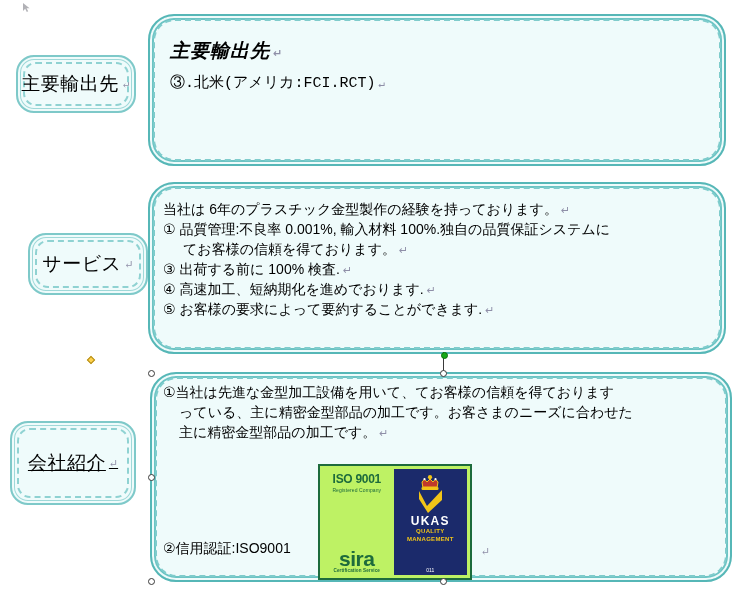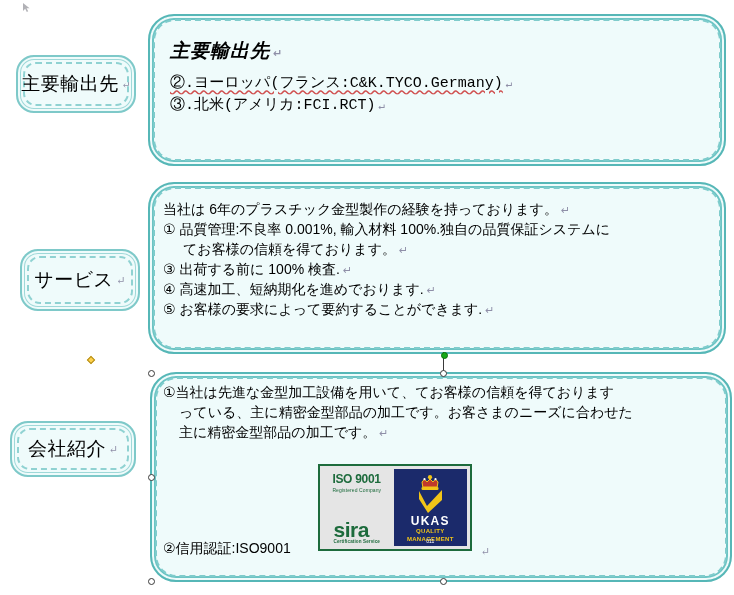--- a/index.html
+++ b/index.html
@@ -132,26 +132,27 @@
     white-space: nowrap;
     text-align: right;
   }
 
   
   #cert-image {
     position: absolute;
     left: 318px;
     top: 464px;
     width: 154px;
-    height: 87px;
-    background: #e5e5e5;
+    height: 116px;
+    background: #bef264;
     border: 2px solid #1d6b3c;
     box-sizing: border-box;
     z-index: 5;
     display: flex;
+    text-align: center;
   }
   .cert-left {
     width: 50%;
     position: relative;
     display: flex;
     flex-direction: column;
     align-items: center;
     justify-content: space-between;
     padding: 7px 2px 5px 2px;
     box-sizing: border-box;
@@ -266,30 +267,27 @@
 <div class="label-pill" id="label1" style="left:16px; top:55px; width:120px; height:58px;">
   <span class="label-text">主要輸出先</span>
   <span class="pilcrow">↵</span>
 </div>
 
 <div class="box-body" id="box1-body">
   <div class="heading jp">
     <span>主要輸出先</span><span class="pilcrow">↵</span>
   </div>
   <div class="line">
-    <span class="wavy">②.ヨーロッパ(フランス:C&amp;K.TYCO.Germany)</span><span class="pilcrow">↵</span>
-  </div>
-  <div class="line">
     <span>③.北米(アメリカ:FCI.RCT)</span><span class="pilcrow">↵</span>
   </div>
 </div>
 
 <div class="callout" id="box2" style="left:148px; top:182px; width:578px; height:172px;"></div>
 
-<div class="label-pill" id="label2" style="left:20px; top:233px; width:120px; height:62px;margin-top:16px;">
+<div class="label-pill" id="label2" style="left:28px; top:233px; width:120px; height:62px;">
   <span class="label-text">サービス</span>
   <span class="pilcrow">↵</span>
 </div>
 
 <div class="box-body" id="box2-body">
   <div class="line">
     <span>当社は 6年のプラスチック金型製作の経験を持っております。</span><span class="pilcrow">↵</span>
   </div>
   <div class="line">
     <span>① 品質管理:不良率 0.001%, 輸入材料 100%.独自の品質保証システムに</span><span class="pilcrow"></span>
@@ -306,21 +304,21 @@
   <div class="line">
     <span>⑤ お客様の要求によって要約することができます.</span><span class="pilcrow">↵</span>
   </div>
 </div>
 
 <div class="handle diamond" style="left:88px; top:357px;"></div>
 <div class="handle green" style="left:441px; top:352px;"></div>
 
 <div class="callout" id="box3" style="left:150px; top:372px; width:582px; height:210px;"></div>
 
-<div class="label-pill" id="label3" style="left:10px; top:421px; width:126px; height:56px;">
+<div class="label-pill" id="label3" style="left:10px; top:421px; width:126px; height:84px;text-decoration:underline;">
   <span class="label-text">会社紹介</span>
   <span class="pilcrow">↵</span>
 </div>
 
 <div class="box-body" id="box3-body">
   <div class="line">
     <span>①当社は先進な金型加工設備を用いて、てお客様の信頼を得ております</span><span class="pilcrow"></span>
   </div>
   <div class="line indent2">
     <span>っている、主に精密金型部品の加工です。お客さまのニーズに合わせた</span><span class="pilcrow"></span>

